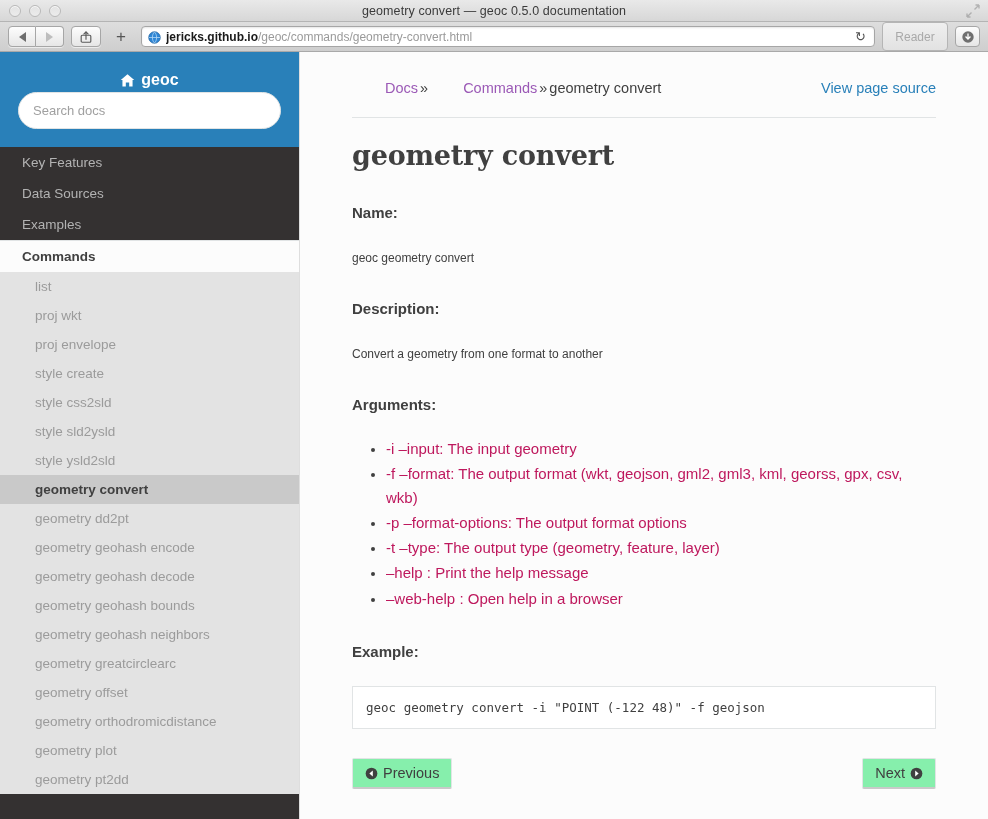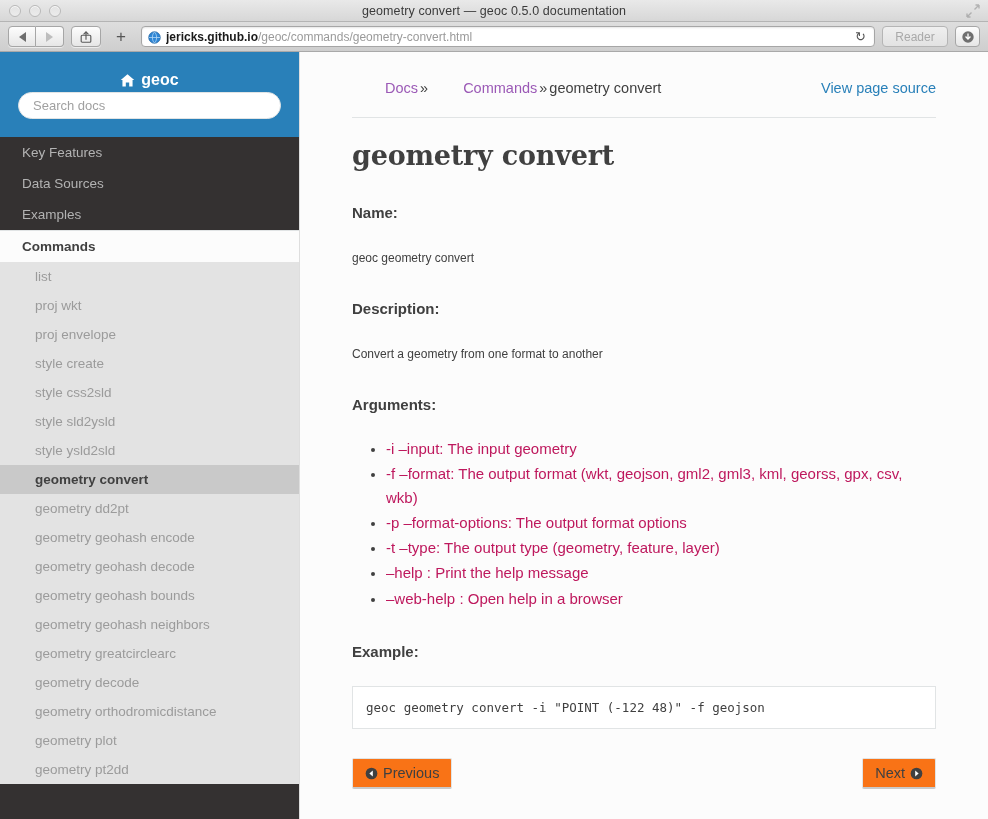--- a/index.html
+++ b/index.html
@@ -66,21 +66,21 @@
     display: flex; align-items: center; padding: 0 4px 0 6px;
     box-shadow: inset 0 1px 2px rgba(0,0,0,.1);
     overflow: hidden;
   }
   #globe-icon { flex: 0 0 13px; width: 13px; height: 13px; margin-right: 5px; }
   #url-text { font-size: 12px; white-space: nowrap; overflow: hidden; }
   #url-host { color: #1a1a1a; font-weight: bold; }
   #url-path { color: #9a9a9a; }
   #reload-icon { margin-left: auto; font-size: 13px; color: #555; padding: 0 4px; }
   #reader-btn {
-    height: 21px; min-width: 66px; padding: 0 9px;
+    height: 29px; min-width: 66px; padding: 0 9px;
     font-size: 12px; color: #a9a9a9;
     background: linear-gradient(to bottom, #efefef, #e2e2e2);
     border: 1px solid #b5b5b5; border-radius: 4px;
     display: flex; align-items: center; justify-content: center;
   }
   #downloads-btn {
     width: 25px; height: 21px; border-radius: 4px;
     background: linear-gradient(to bottom, #fdfdfd, #e6e6e6);
     border: 1px solid #a6a6a6;
     display: flex; align-items: center; justify-content: center;
@@ -98,21 +98,21 @@
     display: flex; flex-direction: column;
   }
   #sidebar-search-area { background: #2980B9; padding: 16px 18px 18px; }
   #brand {
     display: flex; align-items: center; justify-content: center; gap: 6px;
     color: #fff; font-size: 16px; font-weight: bold;
     margin-bottom: 3px; margin-top: 3px;
   }
   #home-icon { width: 15px; height: 15px; display: inline-block; }
   #search-input {
-    width: 100%; height: 27px;
+    width: 100%; height: 37px;
     border: 1px solid #e1e4e5; border-radius: 50px;
     padding: 0 14px; font-size: 13px; color: #555;
     font-family: "Liberation Sans", sans-serif;
     outline: none;
   }
   #search-input::placeholder { color: #a0a0a0; }
 
   #sidebar-nav { overflow: hidden; }
   .nav-top-item {
     display: block; padding: 8px 22px;
@@ -164,21 +164,21 @@
     background: #fff; border: 1px solid #e1e4e5;
     padding: 12px 13px;
     font-family: "DejaVu Sans Mono", monospace;
     font-size: 12.5px; color: #404040;
     white-space: pre; overflow: hidden;
     line-height: 1.4;
   }
 
   #footer-nav { display: flex; justify-content: space-between; margin-top: 29px; }
   .nav-btn {
-    background: #f97316; border: 1px solid #e1e4e5;
+    background: #86efac; border: 1px solid #e1e4e5;
     border-bottom: 2px solid #c9c9c9;
     border-radius: 2px;
     padding: 6px 12px; font-size: 14.5px; color: #404040;
     text-decoration: none; display: inline-flex; align-items: center; gap: 5px;
     font-family: "Liberation Sans", sans-serif;
     cursor: pointer;
     justify-content: space-between;
   }
   .circle-arrow { width: 13px; height: 13px; display: inline-block; }
 </style>
@@ -267,21 +267,21 @@
           <a class="nav-sub-item" href="#">style css2sld</a>
           <a class="nav-sub-item" href="#">style sld2ysld</a>
           <a class="nav-sub-item" href="#">style ysld2sld</a>
           <a class="nav-sub-item current" href="#">geometry convert</a>
           <a class="nav-sub-item" href="#">geometry dd2pt</a>
           <a class="nav-sub-item" href="#">geometry geohash encode</a>
           <a class="nav-sub-item" href="#">geometry geohash decode</a>
           <a class="nav-sub-item" href="#">geometry geohash bounds</a>
           <a class="nav-sub-item" href="#">geometry geohash neighbors</a>
           <a class="nav-sub-item" href="#">geometry greatcirclearc</a>
-          <a class="nav-sub-item" href="#">geometry decode</a>
+          <a class="nav-sub-item" href="#">geometry offset</a>
           <a class="nav-sub-item" href="#">geometry orthodromicdistance</a>
           <a class="nav-sub-item" href="#">geometry plot</a>
           <a class="nav-sub-item" href="#">geometry pt2dd</a>
         </div>
       </div>
     </div>
 
     <div id="content-wrap">
       <div id="content">
 

